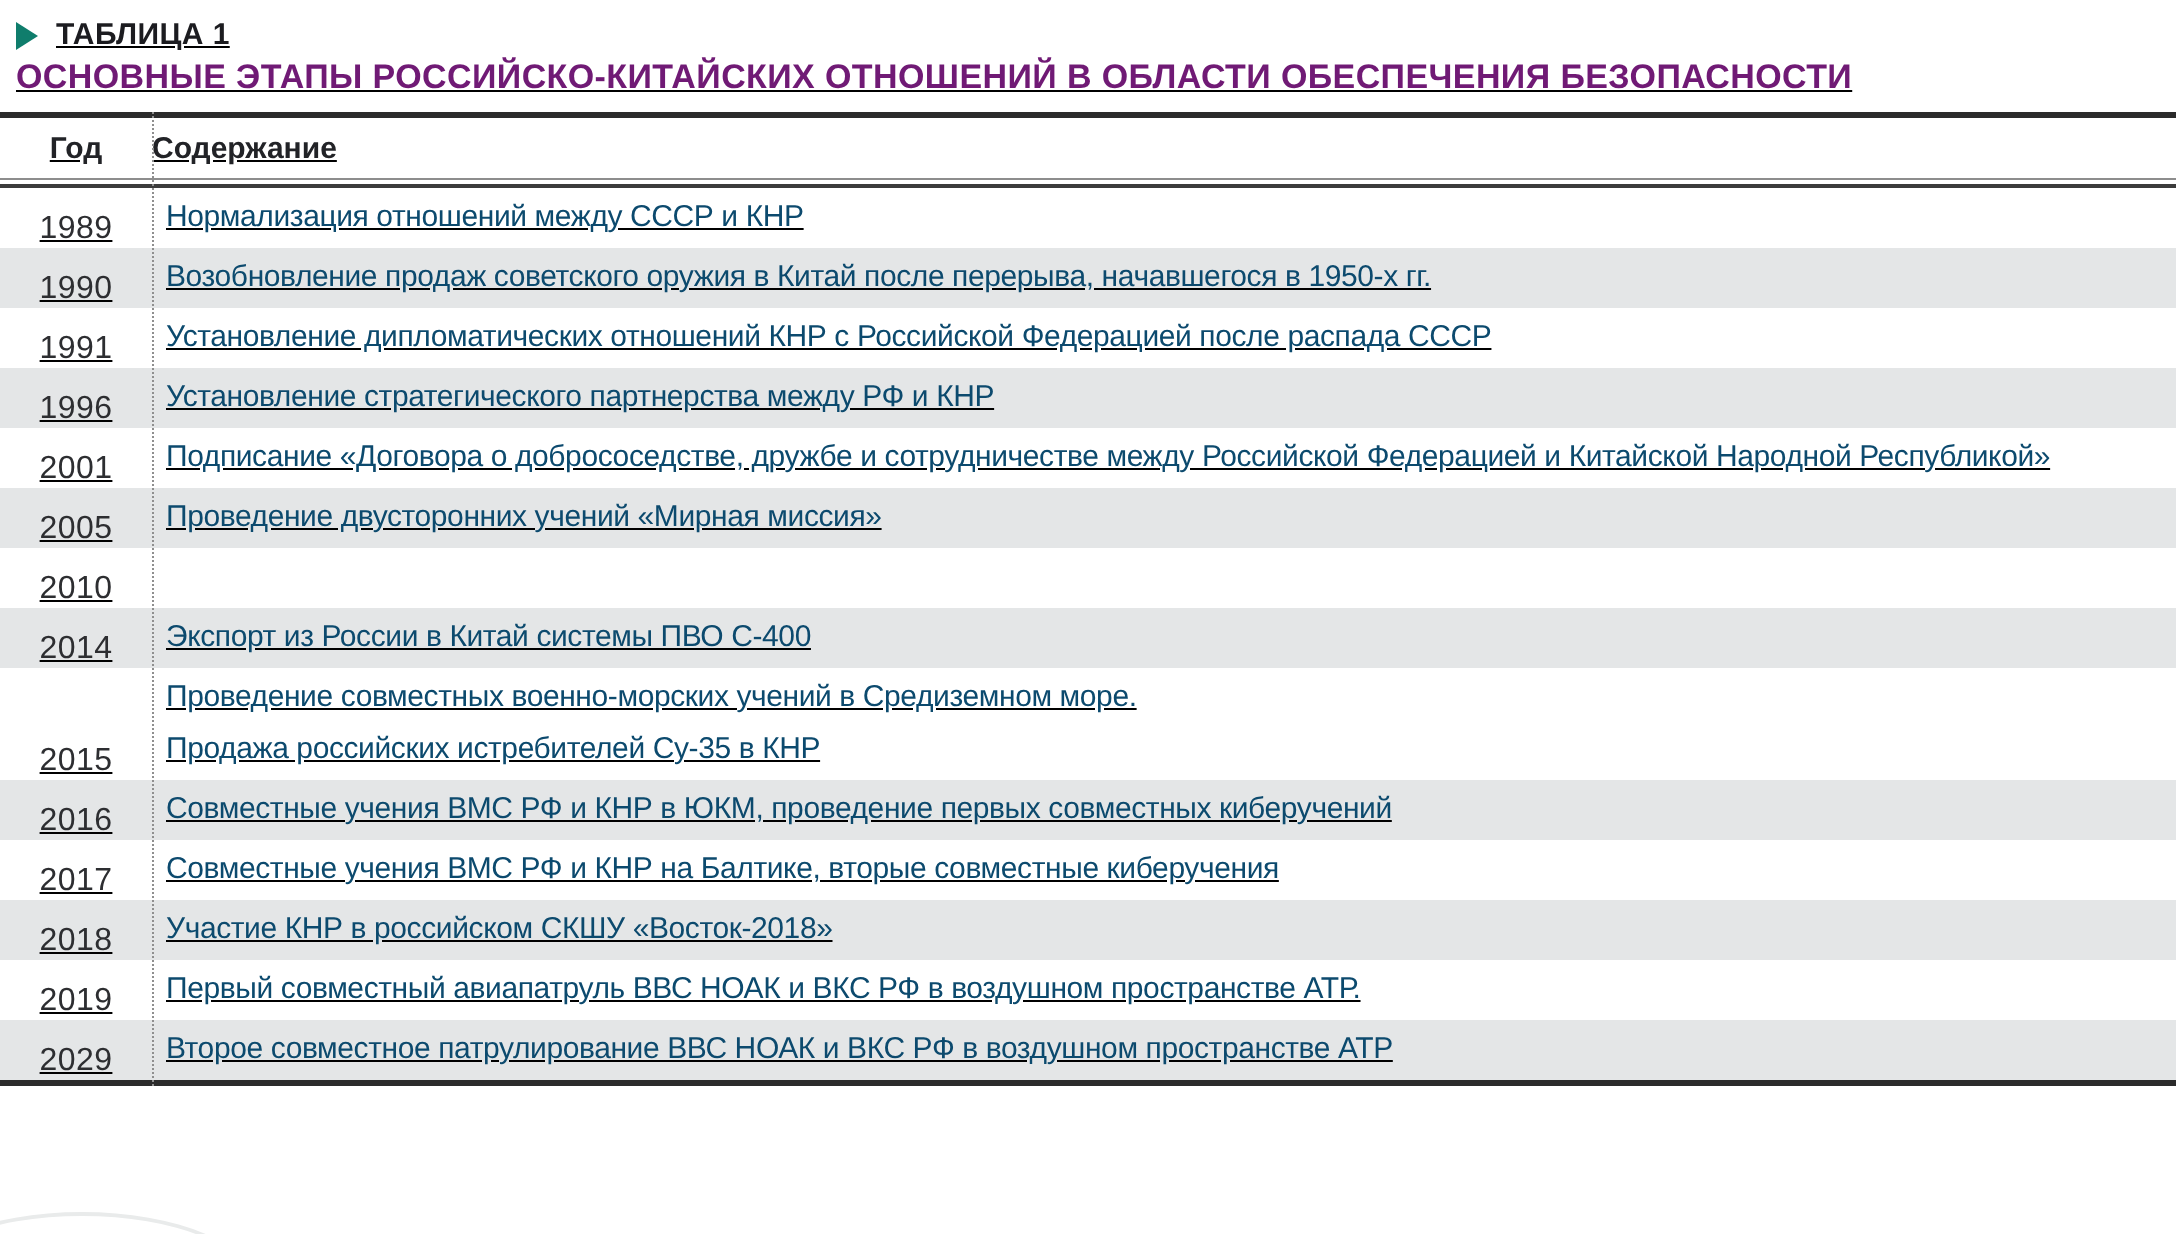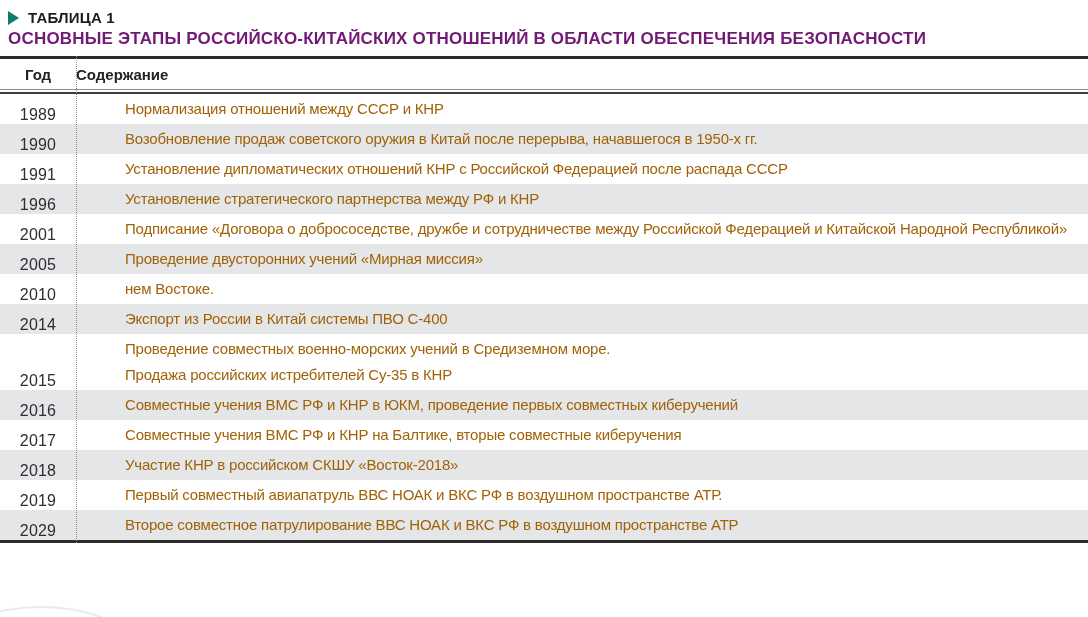--- a/index.html
+++ b/index.html
@@ -8,20 +8,21 @@
     background: #ffffff;
   }
   .page {
     position: relative;
     width: 1088px;
     height: 617px;
     background: #ffffff;
     font-family: "Liberation Sans", sans-serif;
     overflow: hidden;
     box-sizing: border-box;
+    text-decoration: underline;
   }
   .table-label {
     display: flex;
     align-items: center;
     gap: 9px;
     padding: 9px 0 0 8px;
     font-weight: bold;
     font-size: 15px;
     color: #1c1c20;
     letter-spacing: 0.2px;
@@ -89,23 +90,22 @@
     letter-spacing: 0.2px;
   }
   .cell-content {
     flex: 1;
     display: flex;
     flex-direction: column;
     justify-content: center;
     padding: 2px 10px 2px 7px;
     font-size: 15px;
     line-height: 26px;
-    color: #a16207;
+    color: #0c4a6e;
     letter-spacing: -0.2px;
-    margin-left: 42px;
   }
   .content-line {
     white-space: nowrap;
   }
   .column-divider {
     position: absolute;
     left: 76px;
     top: 0;
     bottom: 0;
     width: 0;
@@ -183,21 +183,20 @@
   <div class="row">
     <div class="cell-year">2005</div>
     <div class="cell-content">
             <div class="content-line">Проведение двусторонних учений «Мирная миссия»</div>
           </div>
   </div>
 
   <div class="row">
     <div class="cell-year">2010</div>
     <div class="cell-content">
-            <div class="content-line">нем Востоке.</div>
           </div>
   </div>
 
   <div class="row">
     <div class="cell-year">2014</div>
     <div class="cell-content">
             <div class="content-line">Экспорт из России в Китай системы ПВО С-400</div>
           </div>
   </div>
 

